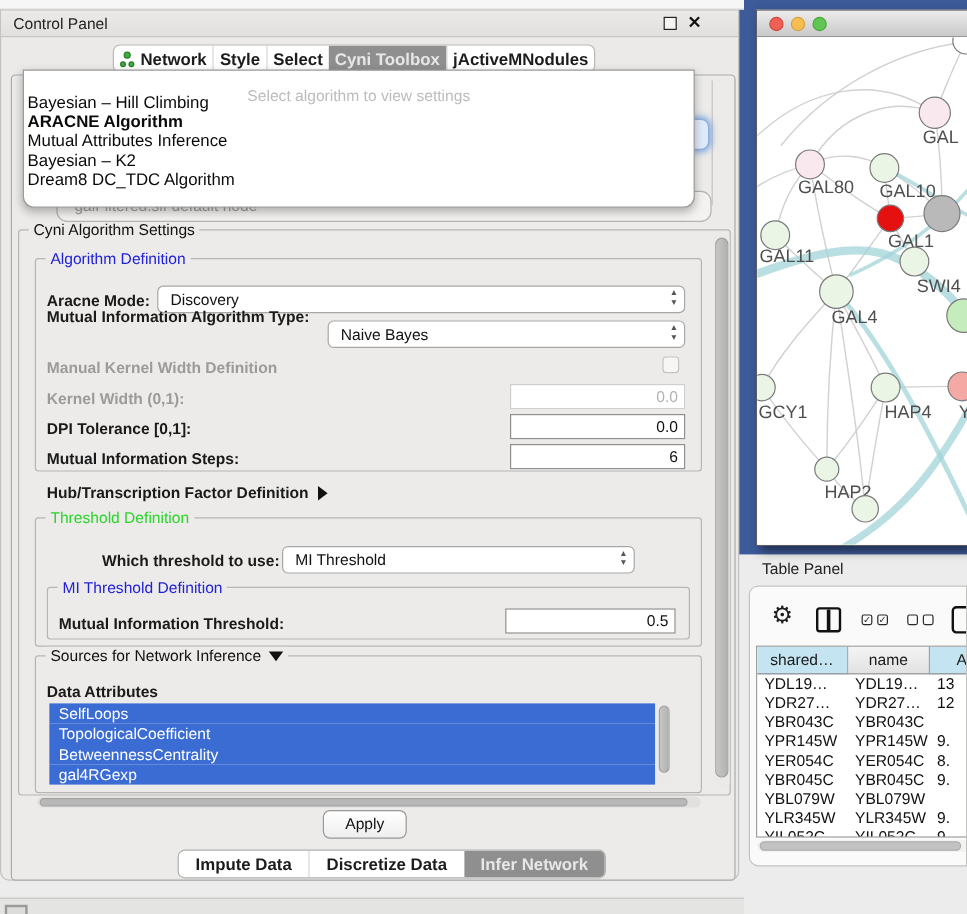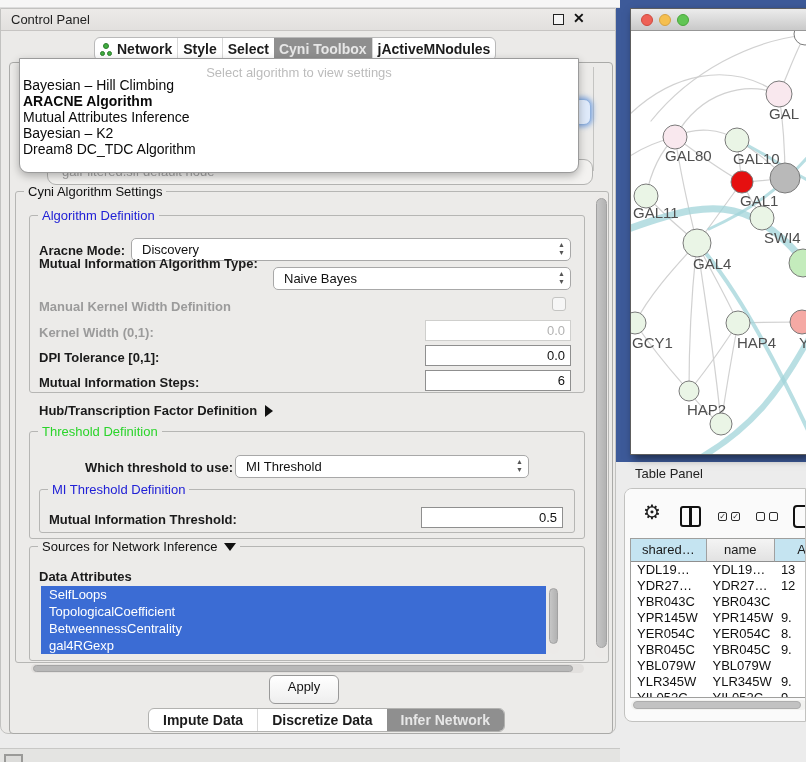--- a/index.html
+++ b/index.html
@@ -42,21 +42,21 @@
     font-size:13px; color:#a2a2a2; line-height:24px; padding-left:14px; z-index:1; overflow:hidden;}
   .focus-frag { position:absolute; left:572px; top:90px; width:18px; height:26px;
     border:1px solid #8fb0dd; border-radius:7px; background:#dfeafa;
     box-shadow:0 0 5px 2px rgba(95,145,220,.75); z-index:1; }
   .ghost-line { position:absolute; left:592px; top:58px; width:1px; height:104px; background:#c4c4c2; z-index:0;}
 
   
   .popup { position:absolute; left:18px; top:49px; width:560px; height:115px;
     background:#ffffff; border:1px solid #9b9b9b; border-radius:0 0 9px 9px;
     box-shadow:0 3px 8px rgba(0,0,0,.28); z-index:10; overflow:hidden; }
-  .popup-placeholder { text-align:center; font-size:13px; color:#bcbcbc; padding-top:6px; height:18px; }
+  .popup-placeholder { text-align:center; font-size:13px; color:#bcbcbc; padding-top:13px; height:18px; }
   .algo-item { font-size:14px; color:#0a0a0a; height:16px; line-height:16px; padding-left:3px; white-space:nowrap;}
   .algo-item.bold { font-weight:bold; }
 
   
   .gbox { position:absolute; border:1px solid #b6b6b4; border-radius:3px; }
   .gbox-legend { position:absolute; top:-8px; left:8px; background:#ecebe9;
     padding:0 4px; font-size:13px; color:#111; white-space:nowrap; }
   .gbox-legend.blue { color:#2121d6; }
   .gbox-legend.green { color:#2bd42b; }
 
@@ -81,21 +81,21 @@
   
   .attr-list { position:absolute; left:40px; top:577px; width:505px; height:68px; overflow:hidden; }
   .attr-item { height:17px; line-height:17px; background:#3b6cd4; color:#ffffff;
     font-size:13px; padding-left:8px; }
   .vscroll { position:absolute; background:#eceae8; border-radius:7px; }
   .vthumb { position:absolute; background:linear-gradient(90deg,#c6c6c6,#b2b2b2);
     border:1px solid #a2a2a2; border-radius:6px; }
   .hscroll { position:absolute; background:#e2e0de; border-radius:5px; }
   .hthumb { position:absolute; background:#b8b8b8; border:1px solid #a4a4a4; border-radius:5px; }
 
-  .apply-btn { position:absolute; left:268px; top:666px; width:70px; height:29px;
+  .apply-btn { position:absolute; left:268px; top:666px; width:70px; height:24px;
     background:linear-gradient(#ffffff,#eeeeee); border:1px solid #999999; border-radius:6px;
     font-size:13px; color:#111; text-align:center; line-height:21px; }
 
   .bottom-tabbar { position:absolute; left:147px; top:699px; height:24px; display:flex;
     background:#ffffff; border:1px solid #b2b2b0; border-radius:6px; overflow:hidden; }
   .btab { padding:0 14px; font-size:14px; font-weight:600; color:#1c1c1c; line-height:22px;
     border-left:1px solid #d8d8d8; white-space:nowrap;}
   .btab:first-child { border-left:none; }
   .btab.selected { background:#8f8f8f; color:#e7e7e7; border-left:none; }
 

